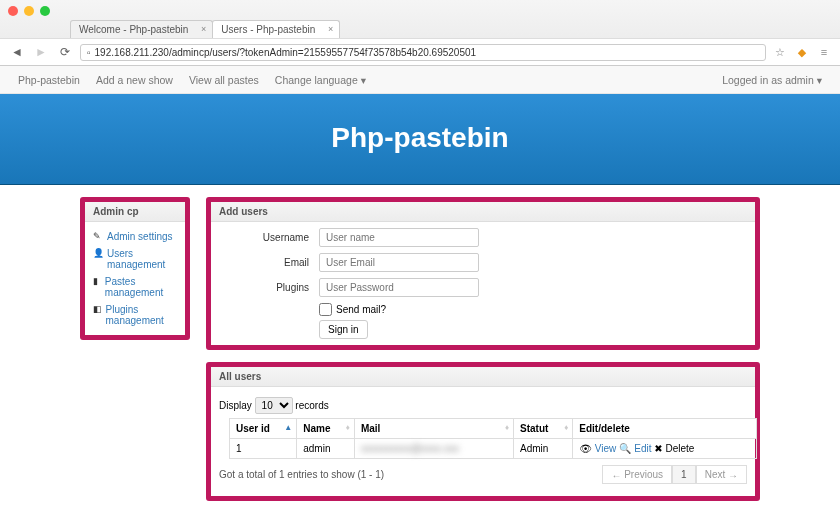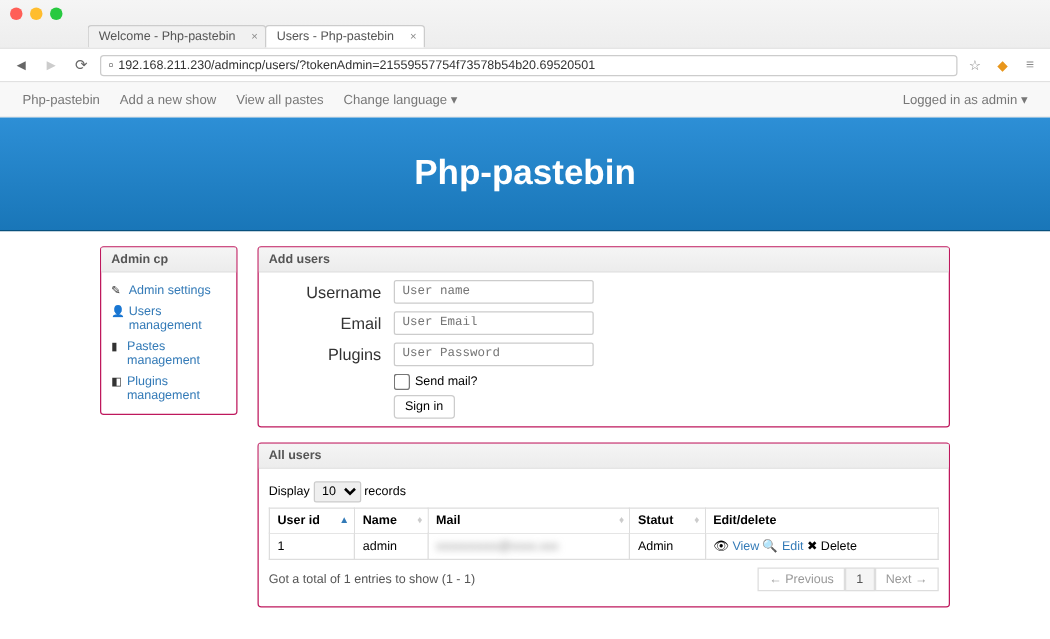--- a/index.html
+++ b/index.html
@@ -18,36 +18,36 @@
 .addr-icon { width: 16px; text-align: center; color: #888; }
 .page { background: #fff; }
 .topnav { background: #f8f8f8; border-bottom: 1px solid #e7e7e7; display: flex; align-items: center; padding: 0 10px; height: 28px; font-size: 10.5px; }
 .brand { color: #777; padding: 0 8px; }
 .nav-link { color: #777; padding: 0 8px; cursor: pointer; }
 .nav-right { margin-left: auto; color: #777; padding: 0 8px; }
 .hero { background: linear-gradient(#2d8fd6,#1976b8); color: #fff; text-align: center; padding: 28px 0 30px; border-bottom: 1px solid #08507d; }
 .hero h1 { font-size: 28px; font-weight: bold; }
 .container { display: flex; padding: 12px 80px; gap: 16px; }
 .sidebar { width: 110px; }
-.panel { border: 1px solid #be185d; border-radius: 3px; margin-bottom: 12px; }
+.panel { border: 5px solid #be185d; border-radius: 3px; margin-bottom: 12px; }
 .panel-h { background: linear-gradient(#f5f5f5,#ececec); border-bottom: 1px solid #ddd; padding: 4px 8px; font-size: 10px; font-weight: bold; color: #555; }
 .panel-b { padding: 6px 8px; }
 .side-item { display: flex; gap: 4px; align-items: flex-start; padding: 3px 0; font-size: 10px; }
 .side-item a { color: #337ab7; text-decoration: none; }
 .side-icon { width: 10px; color: #333; font-size: 9px; }
 .main { flex: 1; }
 .form-row { display: flex; align-items: center; margin-bottom: 6px; }
-.form-label { width: 100px; text-align: right; padding-right: 10px; font-size: 13px; color: #333; }
-.form-input { width: 160px; padding: 3px 6px; border: 1px solid #ccc; border-radius: 2px; font-size: 10px; color: #555; font-family: Liberation Mono, monospace; }
+.form-label { width: 100px; text-align: right; padding-right: 10px; font-size: 10px; color: #333; }
+.form-input { width: 160px; padding: 3px 6px; border: 1px solid #ccc; border-radius: 2px; font-size: 10px; color: #555; }
 .form-offset { margin-left: 100px; display: flex; align-items: center; gap: 4px; font-size: 10px; }
 .btn { background: #fff; border: 1px solid #ccc; border-radius: 3px; padding: 3px 8px; font-size: 10px; cursor: pointer; }
 .dt-top { display: flex; justify-content: space-between; align-items: center; padding: 4px 0; font-size: 10px; }
 .dt-top select { border: 1px solid #ccc; border-radius: 2px; font-size: 10px; padding: 1px 2px; }
 .dt-top input { border: 1px solid #ccc; border-radius: 2px; padding: 2px 4px; font-size: 10px; width: 120px; }
-table { width: 100%; border-collapse: collapse; font-size: 10px; }
+table { width: 100%; border-collapse: collapse; font-size: 10px; margin-left: 10px; }
 th, td { border: 1px solid #ddd; padding: 4px 6px; text-align: left; }
 th { background: #fff; position: relative; }
 .sort { position: absolute; right: 4px; top: 4px; font-size: 8px; color: #337ab7; }
 .sort-dim { color: #ccc; }
 .action-link { color: #337ab7; cursor: pointer; }
 .mail-blur { filter: blur(3px); color: #888; }
 .dt-bottom { display: flex; justify-content: space-between; align-items: center; padding: 6px 0; font-size: 10px; color: #555; gap: 48px; }
 .pager { display: flex; gap: 0; }
 .pager .pg { border: 1px solid #ddd; padding: 3px 8px; color: #999; background: #fff; }
 .pager .pg.active { color: #555; background: #f5f5f5; }

